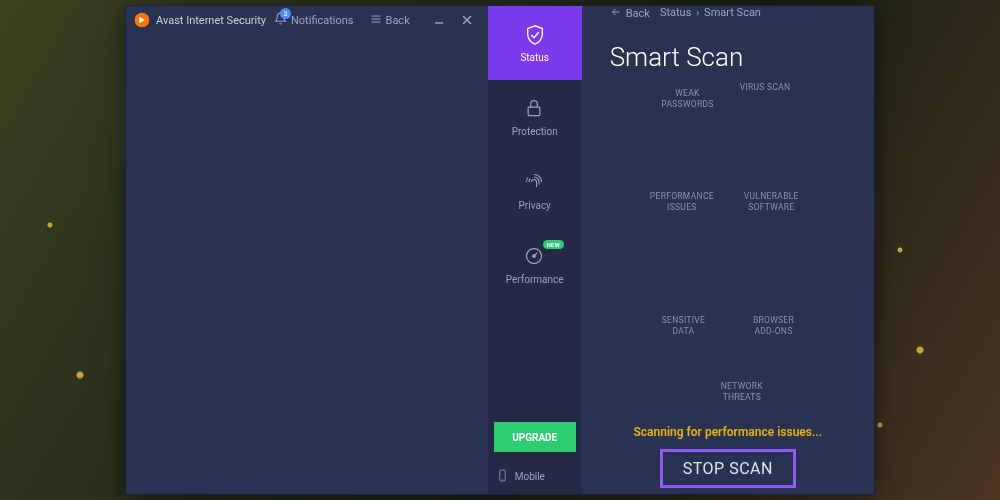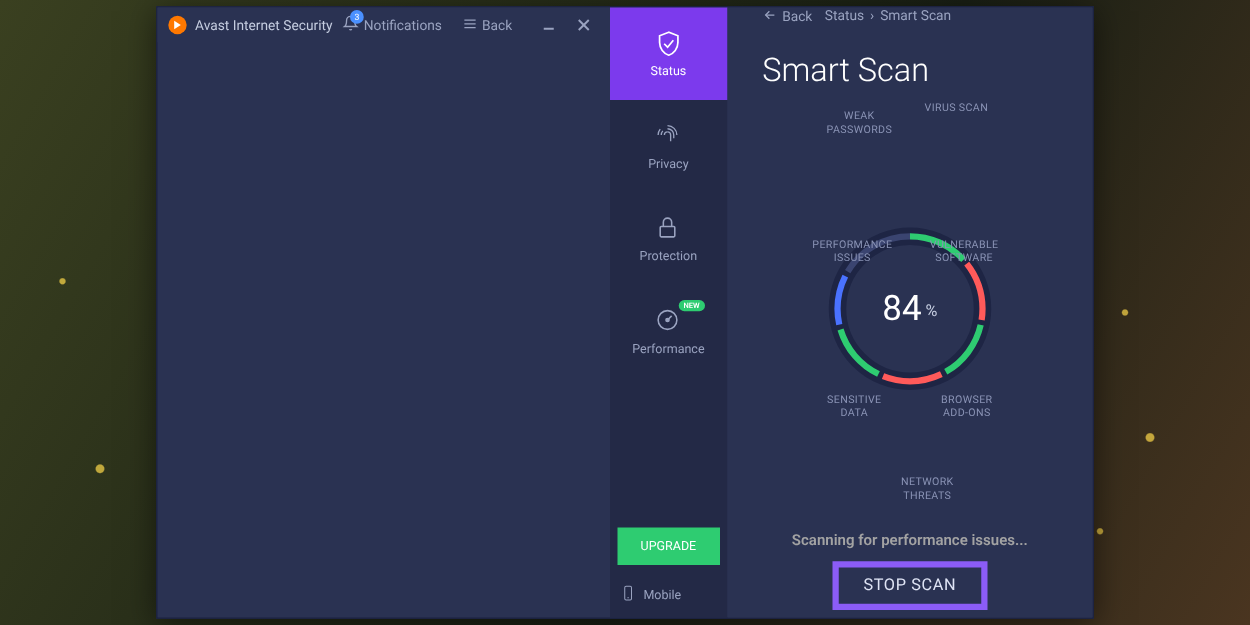--- a/index.html
+++ b/index.html
@@ -15,38 +15,38 @@
 .badge{position:absolute;top:-4px;right:-4px;background:#4a90ff;color:#fff;border-radius:50%;width:11px;height:11px;font-size:7px;display:flex;align-items:center;justify-content:center}
 .win-controls{display:flex;gap:2px;margin-left:8px}
 .win-btn{width:26px;height:20px;display:flex;align-items:center;justify-content:center;cursor:pointer;color:#9aa3c0}
 .body{flex:1;display:flex;min-height:0}
 .sidebar{width:94px;background:#232946;display:flex;flex-direction:column}
 .side-item{height:74px;display:flex;flex-direction:column;align-items:center;justify-content:center;gap:6px;cursor:pointer;color:#9aa3c0;font-size:10px;position:relative}
 .side-item.active{background:#7c3aed;color:#fff}
 .side-icon{width:22px;height:22px}
 .new-badge{position:absolute;top:12px;right:18px;background:#2ecc71;color:#fff;font-size:6px;padding:1px 4px;border-radius:6px;font-weight:600}
 .side-spacer{flex:1}
-.upgrade-btn{margin:6px;height:30px;background:#2ecc71;color:#fff;display:flex;align-items:center;justify-content:center;font-size:10px;font-weight:400;cursor:pointer}
+.upgrade-btn{margin:6px;height:30px;background:#2ecc71;color:#fff;display:flex;align-items:center;justify-content:center;font-size:10px;font-weight:700;cursor:pointer}
 .mobile-item{height:36px;display:flex;align-items:center;gap:6px;padding-left:8px;color:#9aa3c0;font-size:10px;cursor:pointer}
 .main{flex:1;background:#2a3252;padding:0 28px;display:flex;flex-direction:column;position:relative;overflow:hidden}
 .crumb-row{display:flex;align-items:flex-start;gap:10px;height:38px;color:#9aa3c0;font-size:11px}
 .back-link{display:flex;align-items:center;gap:4px;cursor:pointer}
 .crumb{color:#9aa3c0}
 .crumb-sep{margin:0 2px}
 .page-title{color:#fff;font-size:26px;font-weight:300;margin-top:-2px}
 .scan-area{flex:1;position:relative;display:flex;align-items:center;justify-content:center}
 .ring-wrap{position:relative;width:148px;height:148px}
 .ring-svg{transform:rotate(-90deg)}
 .center-label{position:absolute;inset:0;display:flex;align-items:center;justify-content:center;color:#fff}
 .pct-num{font-size:28px;font-weight:400}
 .pct-sym{font-size:13px;margin-left:3px;margin-top:6px;color:#c5cde0}
 .cat-label{position:absolute;color:#8a93b5;font-size:8.5px;text-align:center;line-height:1.3;letter-spacing:.3px}
 .status-row{text-align:center;padding:4px 0 6px}
-.status-text{color:#a3a3a3;font-size:12px;font-weight:600}
-.stop-btn{display:inline-block;margin-top:10px;border:5px solid #8b5cf6;color:#dfe4f5;padding:7px 20px;font-size:13px;letter-spacing:.5px;cursor:pointer}
+.status-text{color:#eab308;font-size:12px;font-weight:600}
+.stop-btn{display:inline-block;margin-top:10px;border:3px solid #8b5cf6;color:#dfe4f5;padding:7px 20px;font-size:16px;letter-spacing:.5px;cursor:pointer}
 </style>
 </head>
 <body>
 
 <div class="wallpaper"></div>
 
 <div class="app">
   <div class="titlebar">
     <span class="logo-icon">
       <svg viewBox="0 0 24 24" width="16" height="16">
@@ -97,39 +97,39 @@
         <span class="side-icon">
           <svg viewBox="0 0 24 24" width="22" height="22" fill="none" stroke="#fff" stroke-width="1.5">
               <path d="M12 2 L4 5 v6 c0 5 3.5 9.5 8 11 4.5-1.5 8-6 8-11V5z"></path>
               <path d="M8 12 l3 3 5-6"></path>
             </svg>
         </span>
         <span>Status</span>
       </div>
       <div class="side-item">
         <span class="side-icon">
+          <svg viewBox="0 0 24 24" width="20" height="20" fill="none" stroke="#9aa3c0" stroke-width="1.5">
+              <rect x="5" y="11" width="14" height="10" rx="1"></rect>
+              <path d="M8 11 V7 a4 4 0 0 1 8 0 v4"></path>
+            </svg>
+        </span>
+        <span>Protection</span>
+      </div>
+      <div class="side-item">
+        <span class="side-icon">
           <svg viewBox="0 0 24 24" width="20" height="20" fill="none" stroke="#9aa3c0" stroke-width="1.3">
               <path d="M12 3a9 9 0 0 1 9 9"></path>
               <path d="M12 6a6 6 0 0 1 6 6v3"></path>
               <path d="M12 9a3 3 0 0 1 3 3v6"></path>
               <path d="M9 12a3 3 0 0 1 3-3"></path>
               <path d="M6 12a6 6 0 0 1 1.5-4"></path>
               <path d="M3 12a9 9 0 0 1 2-5.7"></path>
             </svg>
         </span>
         <span>Privacy</span>
-      </div>
-      <div class="side-item">
-        <span class="side-icon">
-          <svg viewBox="0 0 24 24" width="20" height="20" fill="none" stroke="#9aa3c0" stroke-width="1.5">
-              <rect x="5" y="11" width="14" height="10" rx="1"></rect>
-              <path d="M8 11 V7 a4 4 0 0 1 8 0 v4"></path>
-            </svg>
-        </span>
-        <span>Protection</span>
       </div>
       <div class="side-item">
         <span class="new-badge">NEW</span>
         <span class="side-icon">
           <svg viewBox="0 0 24 24" width="20" height="20" fill="none" stroke="#9aa3c0" stroke-width="1.5">
               <circle cx="12" cy="12" r="9"></circle>
               <path d="M12 12 L16 8"></path>
               <circle cx="12" cy="12" r="1.5" fill="#9aa3c0"></circle>
             </svg>
         </span>
@@ -164,37 +164,20 @@
         <div class="crumb">
           <span>Status</span>
           <span class="crumb-sep">›</span>
           <span>Smart Scan</span>
         </div>
       </div>
 
       <div class="page-title">Smart Scan</div>
 
       <div class="scan-area">
-        <div class="ring-wrap">
-          <svg class="ring-svg" width="148" height="148" viewBox="0 0 148 148">
-            <circle cx="74" cy="74" r="58" fill="none" stroke="#1e2544" stroke-width="14"></circle>
-
-            <circle cx="74" cy="74" r="58" fill="none" stroke="#2ecc71" stroke-width="5" stroke-dasharray="48 316" stroke-dashoffset="0"></circle>
-            <circle cx="74" cy="74" r="58" fill="none" stroke="#ff5a5a" stroke-width="5" stroke-dasharray="48 316" stroke-dashoffset="-52"></circle>
-            <circle cx="74" cy="74" r="58" fill="none" stroke="#2ecc71" stroke-width="5" stroke-dasharray="48 316" stroke-dashoffset="-104"></circle>
-            <circle cx="74" cy="74" r="58" fill="none" stroke="#ff5a5a" stroke-width="5" stroke-dasharray="48 316" stroke-dashoffset="-156"></circle>
-            <circle cx="74" cy="74" r="58" fill="none" stroke="#2ecc71" stroke-width="5" stroke-dasharray="48 316" stroke-dashoffset="-208"></circle>
-            <circle cx="74" cy="74" r="58" fill="none" stroke="#4a72ff" stroke-width="5" stroke-dasharray="40 324" stroke-dashoffset="-260"></circle>
-            <circle cx="74" cy="74" r="58" fill="none" stroke="#3a4470" stroke-width="5" stroke-dasharray="60 304" stroke-dashoffset="-304"></circle>
-          </svg>
-          <div class="center-label">
-            <span class="pct-num">84</span>
-            <span class="pct-sym">%</span>
-          </div>
-        </div>
         <div class="cat-label" style="top:10px;left:55%">VIRUS SCAN</div>
         <div class="cat-label" style="top:34%;right:20%">VULNERABLE<br>SOFTWARE</div>
         <div class="cat-label" style="bottom:24%;right:22%">BROWSER<br>ADD-ONS</div>
         <div class="cat-label" style="bottom:18px;left:47%">NETWORK<br>THREATS</div>
         <div class="cat-label" style="bottom:24%;left:22%">SENSITIVE<br>DATA</div>
         <div class="cat-label" style="top:34%;left:17%">PERFORMANCE<br>ISSUES</div>
         <div class="cat-label" style="top:16px;right:56%">WEAK<br>PASSWORDS</div>
       </div>
 
       <div class="status-row">

